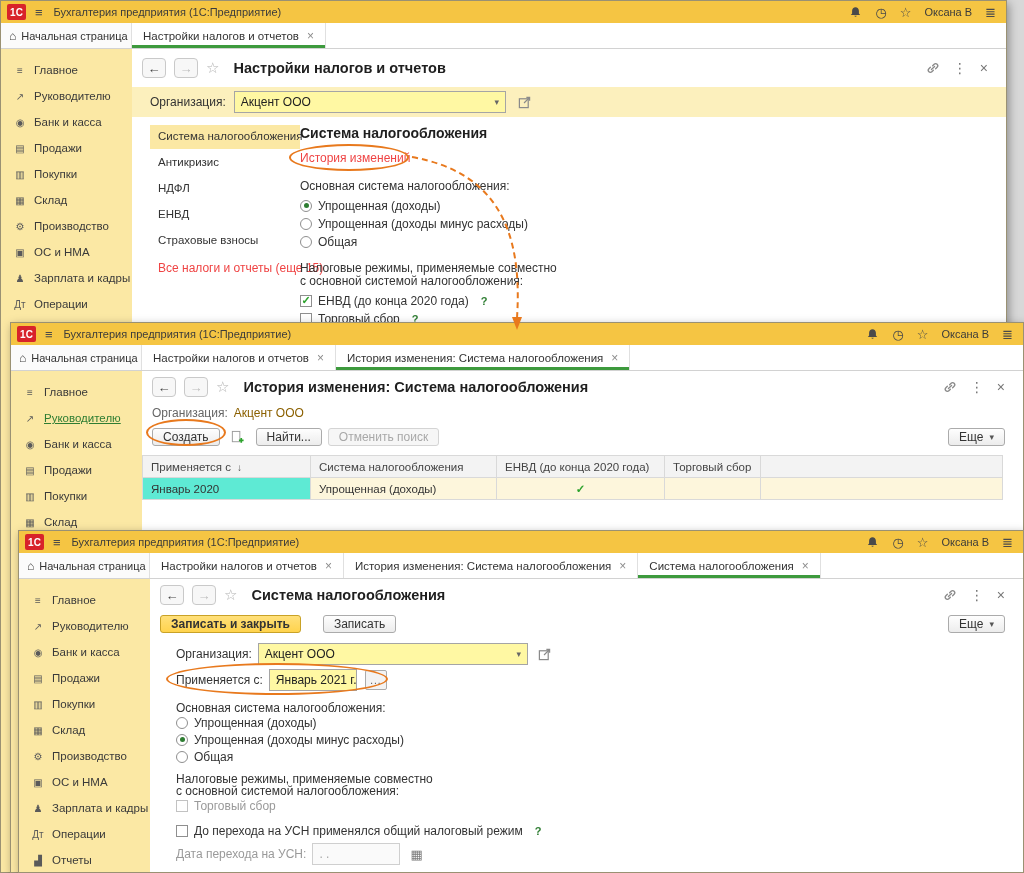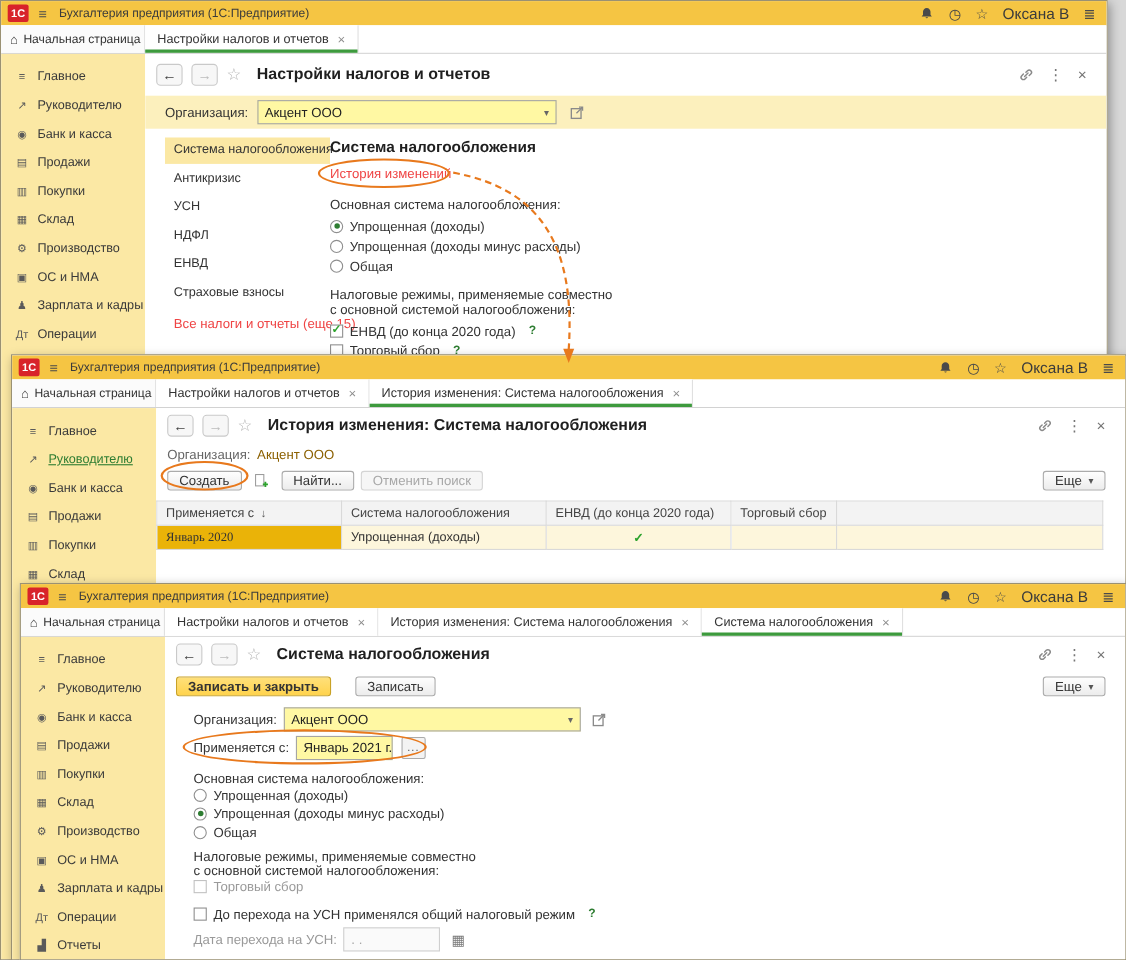--- a/index.html
+++ b/index.html
@@ -11,21 +11,21 @@
   .window { position: absolute; background: #fff; border: 1px solid #9a9173; box-shadow: 2px 3px 9px rgba(0,0,0,.35); display: flex; flex-direction: column; overflow: hidden; }
   .w1 { left: 0; top: 0; width: 1007px; height: 873px; z-index: 1; }
   .w2 { left: 10px; top: 322px; width: 1014px; height: 551px; z-index: 2; }
   .w3 { left: 18px; top: 530px; width: 1006px; height: 343px; z-index: 3; }
 
   .titlebar { height: 22px; background: #f5c543; display: flex; align-items: center; padding: 0 10px 0 6px; gap: 9px; flex: 0 0 auto; }
   .logo { background: #d8232a; color: #fff; font-weight: bold; font-size: 10px; height: 16px; min-width: 19px; display: flex; align-items: center; justify-content: center; border-radius: 2px; }
   .tb-ico { font-size: 13px; color: #4a4a4a; line-height: 1; display: flex; align-items: center; }
   .tb-title { font-size: 11px; color: #3b3b3b; margin-left: 2px; white-space: nowrap; }
   .tb-right { margin-left: auto; display: flex; align-items: center; gap: 13px; }
-  .tb-user { font-size: 14px; color: #3b3b3b; white-space: nowrap; }
+  .tb-user { font-size: 11px; color: #3b3b3b; white-space: nowrap; }
 
   .tabbar { height: 26px; background: #fff; border-bottom: 1px solid #d2d2d2; display: flex; align-items: stretch; flex: 0 0 auto; }
   .home-tab { width: 131px; display: flex; align-items: center; gap: 5px; padding: 0 6px 0 8px; font-size: 11px; color: #333; background: #fbfbfb; border-right: 1px solid #e0e0e0; overflow: hidden; white-space: nowrap; }
   .tab { display: flex; align-items: center; gap: 8px; padding: 0 11px; font-size: 11.5px; color: #333; border-right: 1px solid #e0e0e0; position: relative; background: #fff; white-space: nowrap; }
   .tab.active::after { content: ""; position: absolute; left: 0; right: 0; bottom: 0; height: 3px; background: #3d9a3d; }
   .tclose { color: #8c8c8c; font-size: 12px; line-height: 1; }
   .ticon { font-size: 12px; color: #444; }
 
   .wbody { flex: 1; display: flex; min-height: 0; }
   .sidebar { width: 131px; flex: 0 0 131px; background: #fbe8a4; padding-top: 8px; overflow: hidden; }
@@ -93,21 +93,21 @@
   .orgline { height: 20px; display: flex; align-items: center; gap: 6px; padding: 0 10px; margin-top: 2px; flex: 0 0 auto; }
   .orgline .lab { color: #666; }
   .orgline .val { color: #8b6000; white-space: nowrap; }
   .toolbar { height: 28px; display: flex; align-items: center; gap: 6px; padding: 0 10px; flex: 0 0 auto; }
   .toolbar .more { margin-left: auto; margin-right: 8px; }
   .grid { border-collapse: collapse; table-layout: fixed; margin: 4px 10px 0 0; width: calc(100% - 20px); }
   .grid th, .grid td { border: 1px solid #d9d9d9; padding: 3px 8px; font-size: 11.5px; height: 22px; overflow: hidden; white-space: nowrap; text-align: left; }
   .grid th { background: #f3f3f3; color: #444; font-weight: normal; }
   .grid td.current { background: #fbd06a; }
   .grid tr.sel td { background: #fdf6dc; }
-  .grid tr.sel td.current { background: #eab308; font-family: Liberation Serif, serif; }
+  .grid tr.sel td.current { background: #5eead4; }
   .grid td.c-check { text-align: center; color: #2da32d; font-weight: bold; }
   .sort { font-size: 10px; color: #555; margin-left: 6px; }
 
   
   .w3 .page-header { margin-top: 2px; height: 28px; }
   .cmdbar { height: 30px; display: flex; align-items: center; gap: 22px; padding: 0 10px; flex: 0 0 auto; }
   .cmdbar .more { margin-left: auto; margin-right: 8px; }
   .form { padding: 0 0 0 26px; }
   .frow { display: flex; align-items: center; gap: 6px; margin-top: 4px; height: 22px; }
   .form .field.org { width: 270px; }
@@ -232,21 +232,20 @@
                 <rect x="1.5" y="3" width="9.5" height="9.5"></rect>
                 <path d="M6.5 7.5L12.5 1.5M9 1.5h3.5V5"></path>
               </svg>
           </span>
         </div>
 
         <div class="settings-wrap">
           <nav class="settings-nav">
             <div class="snav-item selected">Система налогообложения</div>
             <div class="snav-item">Антикризис</div>
-            <div class="snav-item">УСН</div>
             <div class="snav-item">НДФЛ</div>
             <div class="snav-item">ЕНВД</div>
             <div class="snav-item">Страховые взносы</div>
             <a class="glink snav-link">Все налоги и отчеты (еще 15)</a>
           </nav>
 
           <div class="panel">
             <h2>Система налогообложения</h2>
             <a class="glink">История изменений</a>
 

